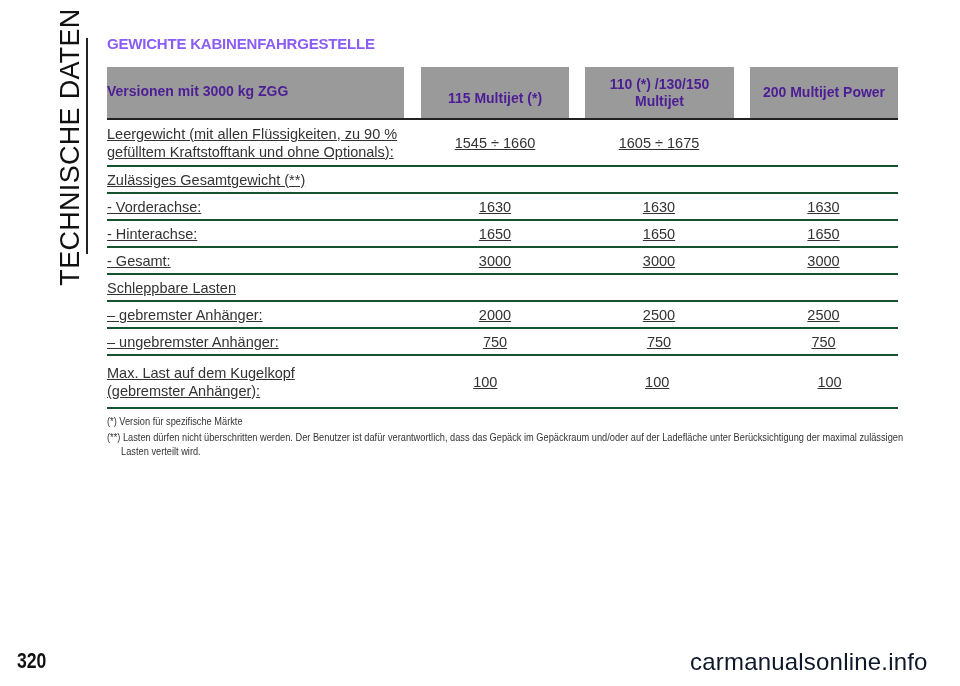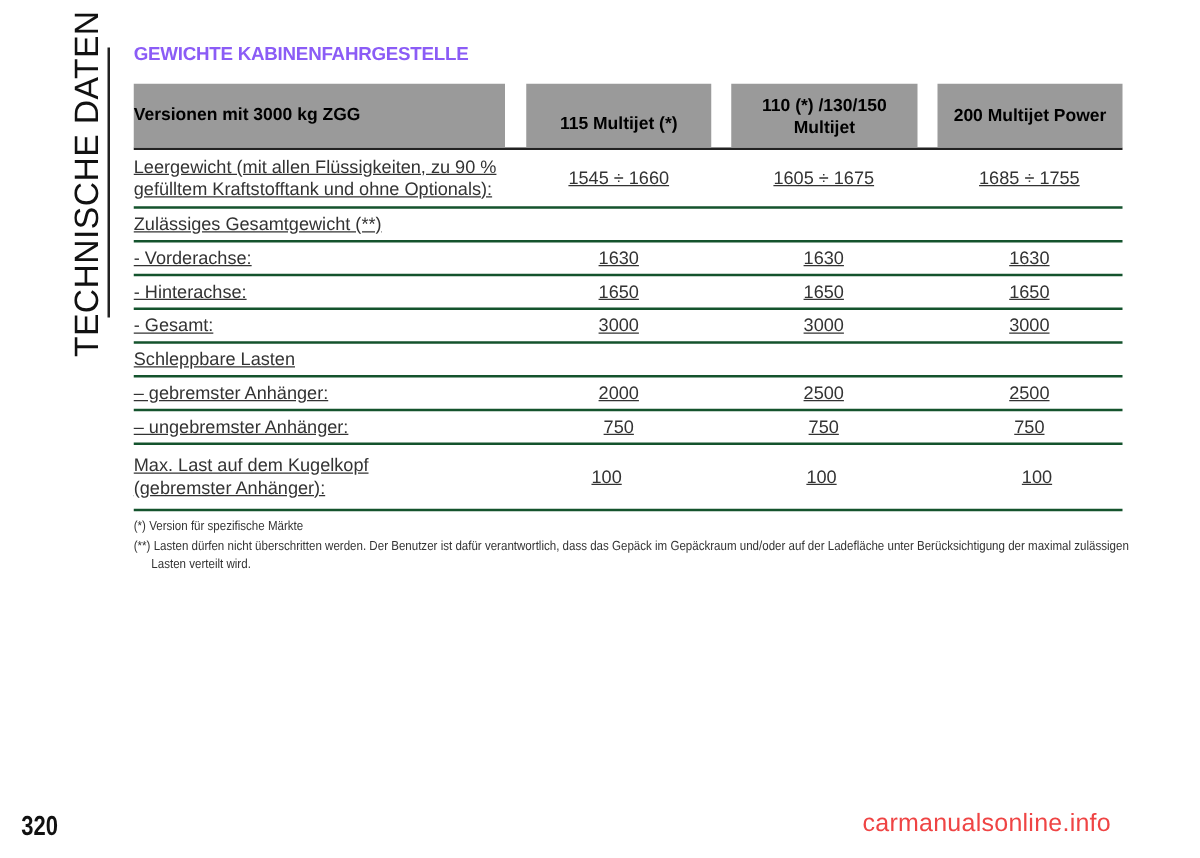--- a/index.html
+++ b/index.html
@@ -6,38 +6,38 @@
   body { width: 960px; height: 686px; position: relative; overflow: hidden;
          font-family: "Liberation Sans", sans-serif; color: #222; }
   .side-title { position: absolute; left: 52px; top: 36px; width: 36px; height: 222px; }
   .side-title span { position: absolute; left: 50%; top: 50%;
          transform: translate(-50%, -50%) rotate(-90deg); white-space: nowrap;
          font-size: 27px; letter-spacing: 0.3px; color: #111; font-weight: normal; }
   .side-rule { position: absolute; left: 86px; top: 38px; width: 2px; height: 216px; background: #222; }
   .section-title { position: absolute; left: 107px; top: 35px; font-size: 15px; font-weight: bold; color: #8b5cf6; letter-spacing: -0.2px; }
   .table { position: absolute; left: 107px; top: 67px; width: 791px; }
   .thead { position: relative; height: 51px; }
-  .th { position: absolute; top: 0; height: 51px; background: #9a9a9a; color: #000000; font-weight: bold;
+  .th { position: absolute; top: 0; height: 51px; background: #9a9a9a; color: #4c1d95; font-weight: bold;
         font-size: 14px; display: flex; align-items: center; justify-content: center; text-align: center; line-height: 17px; }
   .th.c0 { left: 0; width: 297px; justify-content: flex-start; align-items: flex-start; padding-top: 16px; box-sizing: border-box; }
   .th.c1 { left: 314px; width: 148px; padding-top: 12px; box-sizing: border-box; }
   .th.c2 { left: 478px; width: 149px; }
   .th.c3 { left: 643px; width: 148px; }
   .head-rule { height: 2px; background: #222; }
   .row { display: flex; align-items: center; border-bottom: 2px solid #14532d; font-size: 14.5px; color: #333; text-decoration: underline; }
   .cell-label { width: 314px; padding: 4px 0; line-height: 18px; }
   .cell-val { text-align: center; }
   .v1 { width: 148px; }
   .v2 { width: 164px; padding-left: 16px; box-sizing: border-box; }
   .v3 { width: 165px; padding-left: 16px; box-sizing: border-box; }
   .footnotes { position: absolute; left: 107px; top: 414px; width: 800px; font-size: 10.5px; color: #333; line-height: 14px; transform: scaleX(0.88); transform-origin: left top; }
   .fn { margin-bottom: 2px; }
   .fn2 { padding-left: 16px; text-indent: -16px; width: 900px; }
   .page-num { position: absolute; left: 17px; top: 648px; font-size: 22px; font-weight: bold; color: #111; transform: scaleX(0.8); transform-origin: left top; }
-  .watermark { position: absolute; left: 690px; top: 648px; font-size: 20px; color: #ef4444; letter-spacing: 0.2px; }
+  .watermark { position: absolute; left: 690px; top: 648px; font-size: 24px; color: #0f172a; letter-spacing: 0.2px; }
 </style>
 </head>
 <body>
 
 <div class="side-title">
     <span>TECHNISCHE DATEN</span>
   </div>
 <div class="side-rule"></div>
 
 <div class="section-title">GEWICHTE KABINENFAHRGESTELLE</div>
@@ -48,21 +48,20 @@
     <div class="th c1">115 Multijet (*)</div>
     <div class="th c2">110 (*) /130/150 Multijet</div>
     <div class="th c3">200 Multijet Power</div>
   </div>
   <div class="head-rule"></div>
 
   <div class="row" style="height:45px;">
     <div class="cell-label" style="width:300px;margin-right:14px;">Leergewicht (mit allen Flüssigkeiten, zu 90 % gefülltem Kraftstofftank und ohne Optionals):</div>
     <div class="cell-val v1">1545 ÷ 1660</div>
     <div class="cell-val v2">1605 ÷ 1675</div>
-    <div class="cell-val v3">1685 ÷ 1755</div>
   </div>
   <div class="row" style="height:25px;">
     <div class="cell-label">Zulässiges Gesamtgewicht (**)</div>
     <div class="cell-val v1"></div>
     <div class="cell-val v2"></div>
     <div class="cell-val v3"></div>
   </div>
   <div class="row" style="height:25px;">
     <div class="cell-label">- Vorderachse:</div>
     <div class="cell-val v1">1630</div>

